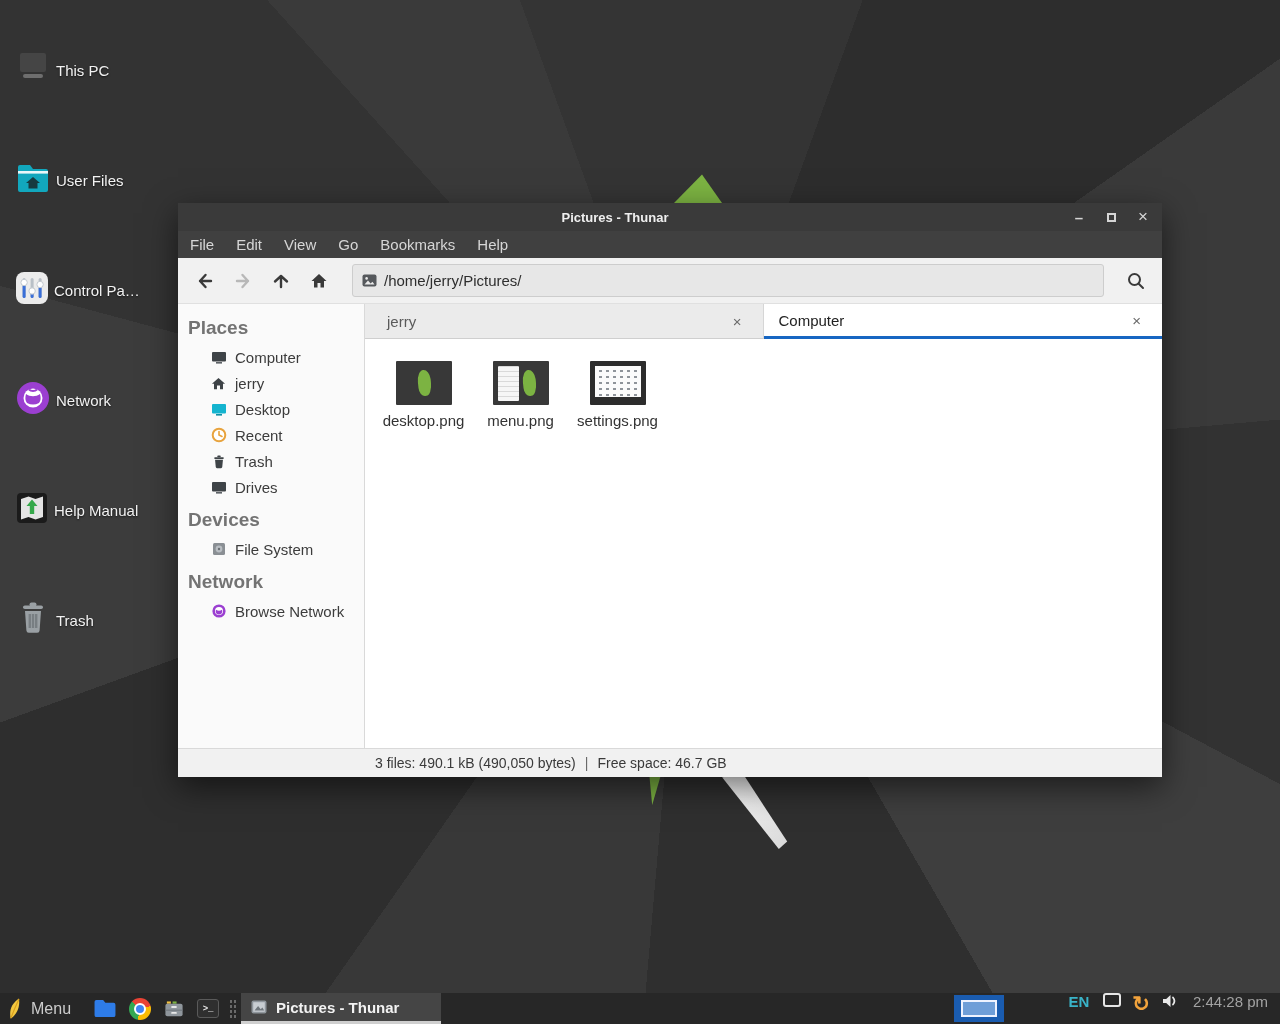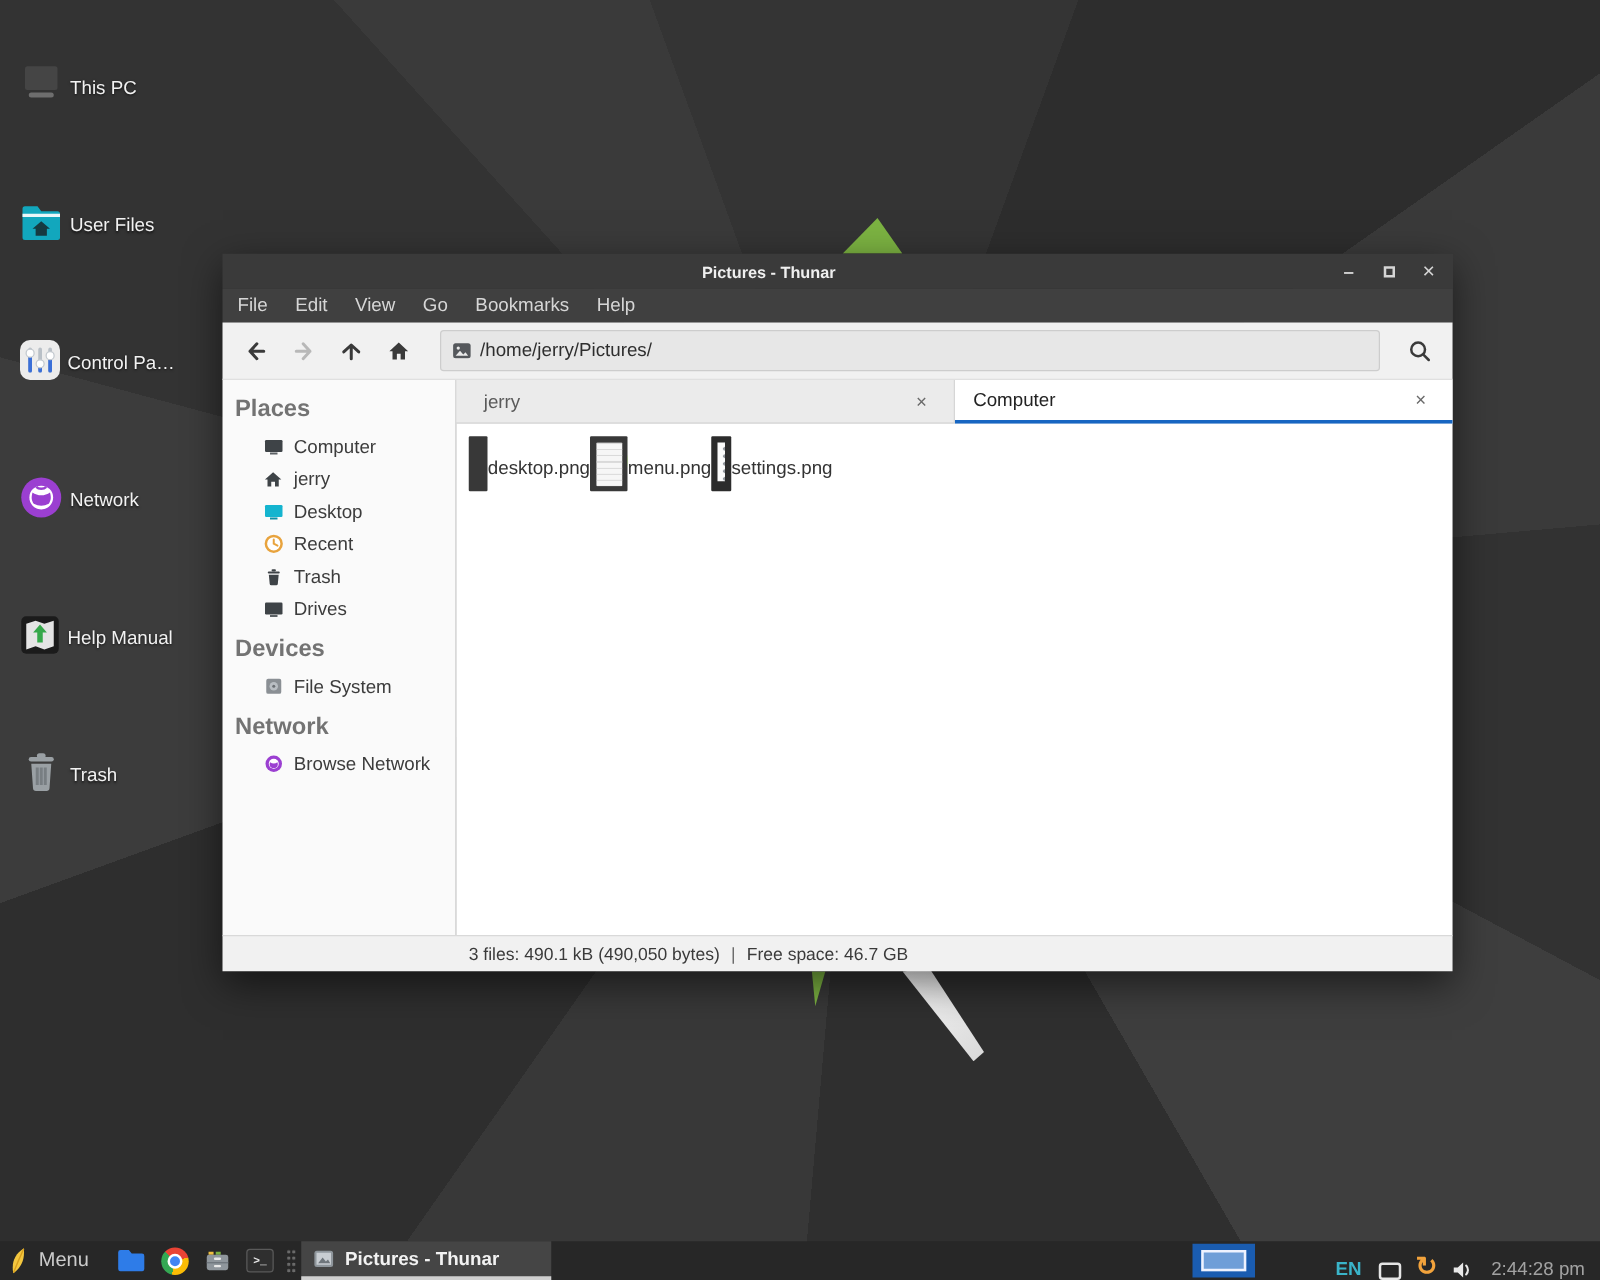--- a/index.html
+++ b/index.html
@@ -54,21 +54,21 @@
   .side-row .sic { width:17px; height:17px; margin-right:8px; display:flex; align-items:center; justify-content:center; }
 
   .content { flex:1; display:flex; flex-direction:column; min-width:0; }
   .tabbar { height:35px; display:flex; background:#e4e4e4; }
   .tab { width:50%; display:flex; align-items:center; justify-content:space-between; padding:0 16px 0 22px; font-size:15px; cursor:pointer; }
   .tab-inactive { background:#ebebeb; color:#5a5a5a; border-right:1px solid #d6d6d6; border-bottom:1px solid #cfcfcf; }
   .tab-active { background:#ffffff; color:#222; border-bottom:3px solid #1766c2; padding-left:15px; }
   .tab-close { color:#6a6a6a; font-size:15px; padding:2px 5px; cursor:pointer; }
 
   .files { flex:1; background:#fff; padding:10px 0 0 10px; display:flex; align-items:flex-start; }
-  .file-item { width:97px; display:flex; align-items:center; cursor:pointer; }
+  .file-item { width:97px; display:flex; flex-direction:column; align-items:center; cursor:pointer;margin-top:12px; }
   .thumb { width:56px; height:44px; position:relative; background:#383838; overflow:hidden; border-radius:1px; }
   .thumb .leaf { position:absolute; width:13px; height:26px; background:#7cb342; border-radius:60% 60% 55% 55%/55% 45% 60% 40%;
                  left:22px; top:9px; transform:rotate(-6deg); }
   .thumb.menu .leaf { left:30px; }
   .thumb .panel { position:absolute; left:5px; top:5px; width:21px; height:35px; background:#f6f6f6; border-radius:1px;
                   background-image:repeating-linear-gradient(0deg,#d9d9d9 0 1px, transparent 1px 5px); background-position:0 6px; }
   .thumb.settings { background:#2c2c2c; }
   .thumb.settings .pane { position:absolute; left:5px; right:5px; top:5px; bottom:8px; background:#fbfbfb;
       background-image:radial-gradient(circle,#8f949a 1.2px, transparent 1.4px); background-size:7px 6px; background-position:2px 2px; }
   .file-label { margin-top:7px; font-size:15px; color:#333; }
@@ -91,21 +91,21 @@
               display:flex; align-items:center; justify-content:center; color:#e8e8e8;
               font-family:"Liberation Mono", monospace; font-size:9px; font-weight:bold; }
   .grip { width:8px; height:20px; margin:0 4px;
           background-image:radial-gradient(#6a6a6a 1px, transparent 1.2px); background-size:4px 5px; }
   .task-btn { height:31px; display:flex; align-items:center; gap:9px; background:#454545; padding:0 16px 0 10px;
               width:200px; border-bottom:3px solid #cfcfcf; cursor:pointer; }
   .task-label { color:#f2f2f2; font-size:15px; font-weight:bold; white-space:nowrap; }
   .tb-spacer { flex:1; }
   .pager { width:50px; height:27px; background:#1a5cb0; display:flex; align-items:center; justify-content:center; cursor:pointer; }
   .pager .ws { width:36px; height:17px; background:#6f9ed8; border:2px solid #eef2ff; }
-  .tray { display:flex; align-items:flex-end; height:100%; margin-left:56px; }
+  .tray { display:flex; align-items:flex-start; height:100%; margin-left:56px; }
   .tray-lang { color:#3ab4c9; font-size:15px; font-weight:bold; margin:0 8px; cursor:pointer; }
   .tray-screen { width:18px; height:14px; border:2px solid #e6e6e6; border-radius:3px; margin:0 6px; cursor:pointer; }
   .tray-update { color:#f2a33c; font-size:21px; font-weight:bold; margin:0 5px; line-height:1; cursor:pointer; }
   .tray-vol { margin:0 6px; cursor:pointer; display:flex; }
   .tray-clock { color:#a2a2a2; font-size:15px; margin:0 12px 0 8px; }
 
   svg { display:block; }
 </style>
 </head>
 <body>

